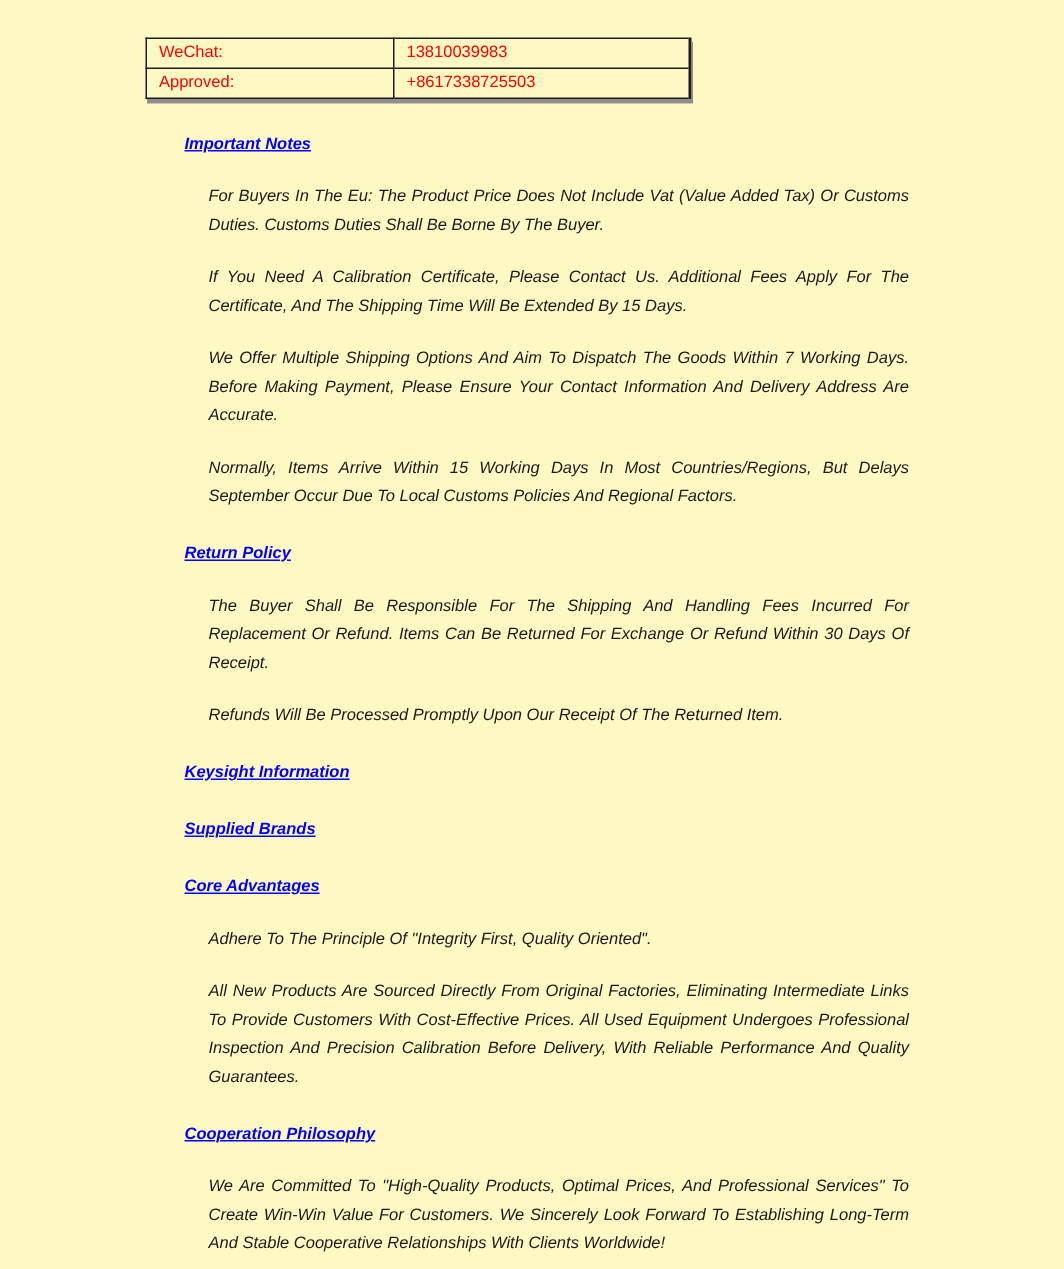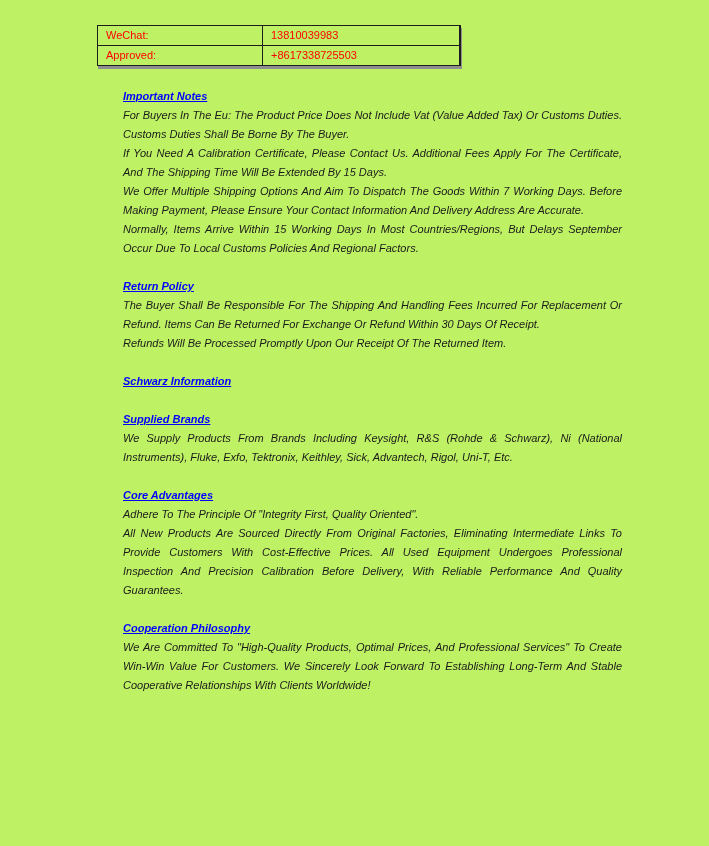--- a/index.html
+++ b/index.html
@@ -4,21 +4,21 @@
 <style>
   html, body {
     margin: 0;
     padding: 0;
     background: #ffffff;
   }
   .page {
     position: relative;
     width: 709px;
     height: 846px;
-    background: #bef264;
+    background: #fef9c3;
     font-family: "Liberation Sans", sans-serif;
     overflow: hidden;
   }
 
   
   .contact-table {
     position: absolute;
     top: 25px;
     left: 97px;
     width: 364px;
@@ -51,21 +51,21 @@
   .doc-section { margin: 0 0 19px 0; }
   .doc-section h3 {
     margin: 0;
     font-size: 11px;
     line-height: 19px;
     font-weight: bold;
     color: #0000ff;
     text-decoration: underline;
   }
   .doc-section p {
-    margin: 0;
+    margin: 16px;
     font-size: 11px;
     line-height: 19px;
     color: #1a1a1a;
     text-align: justify;
   }
 </style>
 </head>
 <body>
 
 <div class="page">
@@ -90,25 +90,24 @@
         <p>If You Need A Calibration Certificate, Please Contact Us. Additional Fees Apply For The Certificate, And The Shipping Time Will Be Extended By 15 Days.</p>
         <p>We Offer Multiple Shipping Options And Aim To Dispatch The Goods Within 7 Working Days. Before Making Payment, Please Ensure Your Contact Information And Delivery Address Are Accurate.</p>
         <p>Normally, Items Arrive Within 15 Working Days In Most Countries/Regions, But Delays September Occur Due To Local Customs Policies And Regional Factors.</p>
       </section>
       <section class="doc-section">
         <h3>Return Policy</h3>
         <p>The Buyer Shall Be Responsible For The Shipping And Handling Fees Incurred For Replacement Or Refund. Items Can Be Returned For Exchange Or Refund Within 30 Days Of Receipt.</p>
         <p>Refunds Will Be Processed Promptly Upon Our Receipt Of The Returned Item.</p>
       </section>
       <section class="doc-section">
-        <h3>Schwarz Information</h3>
+        <h3>Keysight Information</h3>
       </section>
       <section class="doc-section">
         <h3>Supplied Brands</h3>
-        <p>We Supply Products From Brands Including Keysight, R&amp;S (Rohde &amp; Schwarz), Ni (National Instruments), Fluke, Exfo, Tektronix, Keithley, Sick, Advantech, Rigol, Uni-T, Etc.</p>
       </section>
       <section class="doc-section">
         <h3>Core Advantages</h3>
         <p>Adhere To The Principle Of "Integrity First, Quality Oriented".</p>
         <p>All New Products Are Sourced Directly From Original Factories, Eliminating Intermediate Links To Provide Customers With Cost-Effective Prices. All Used Equipment Undergoes Professional Inspection And Precision Calibration Before Delivery, With Reliable Performance And Quality Guarantees.</p>
       </section>
       <section class="doc-section">
         <h3>Cooperation Philosophy</h3>
         <p>We Are Committed To "High-Quality Products, Optimal Prices, And Professional Services" To Create Win-Win Value For Customers. We Sincerely Look Forward To Establishing Long-Term And Stable Cooperative Relationships With Clients Worldwide!</p>
       </section>

